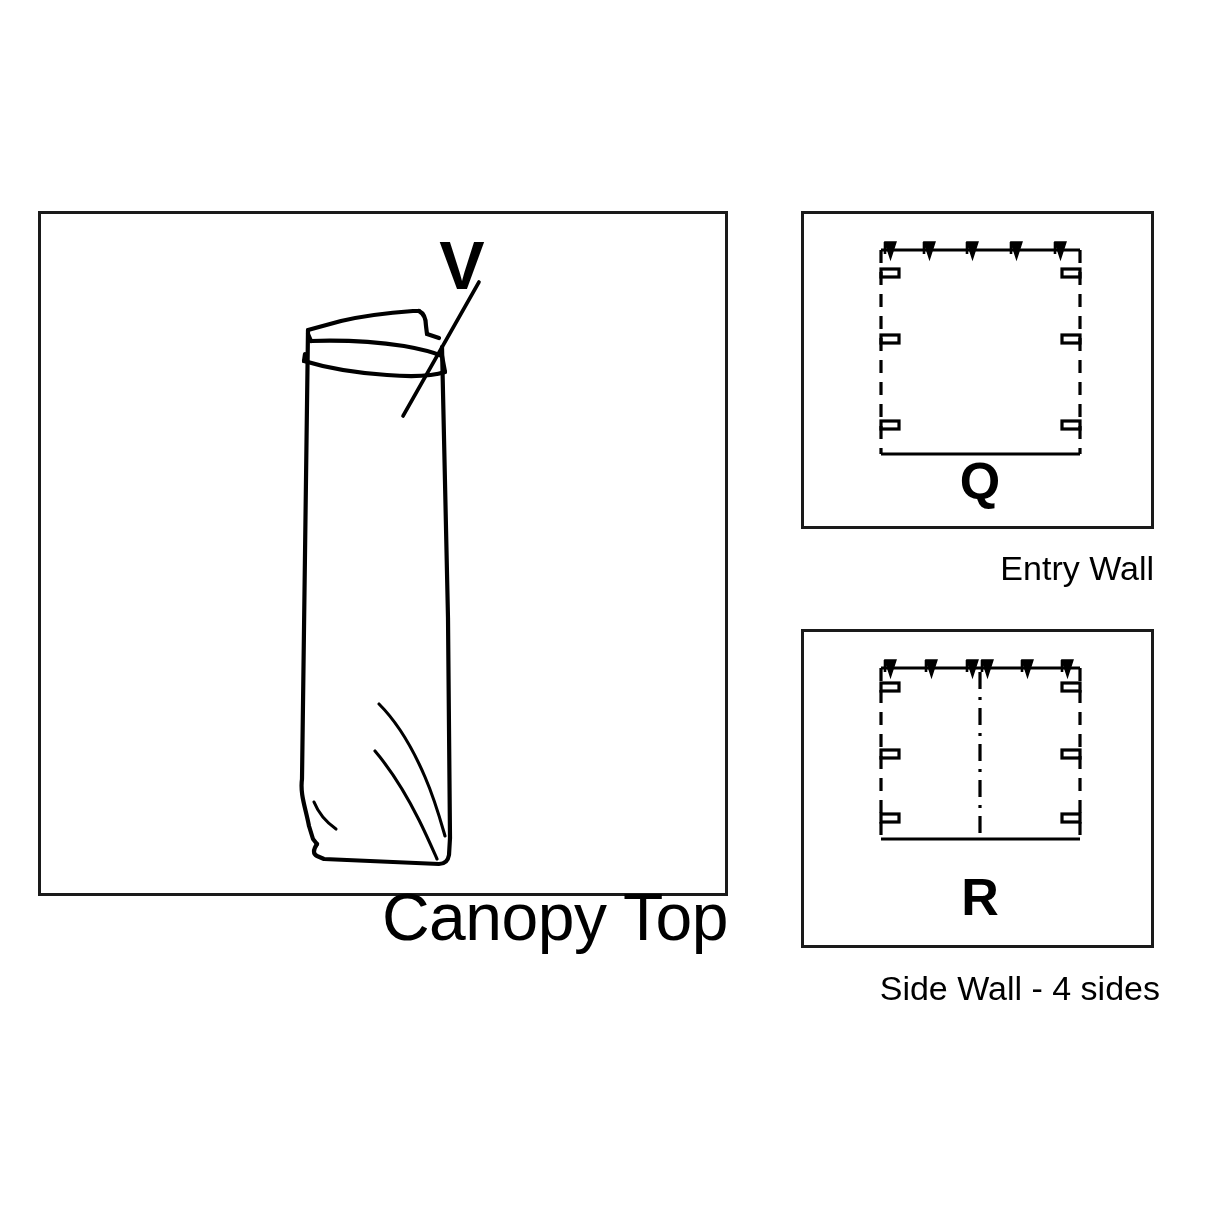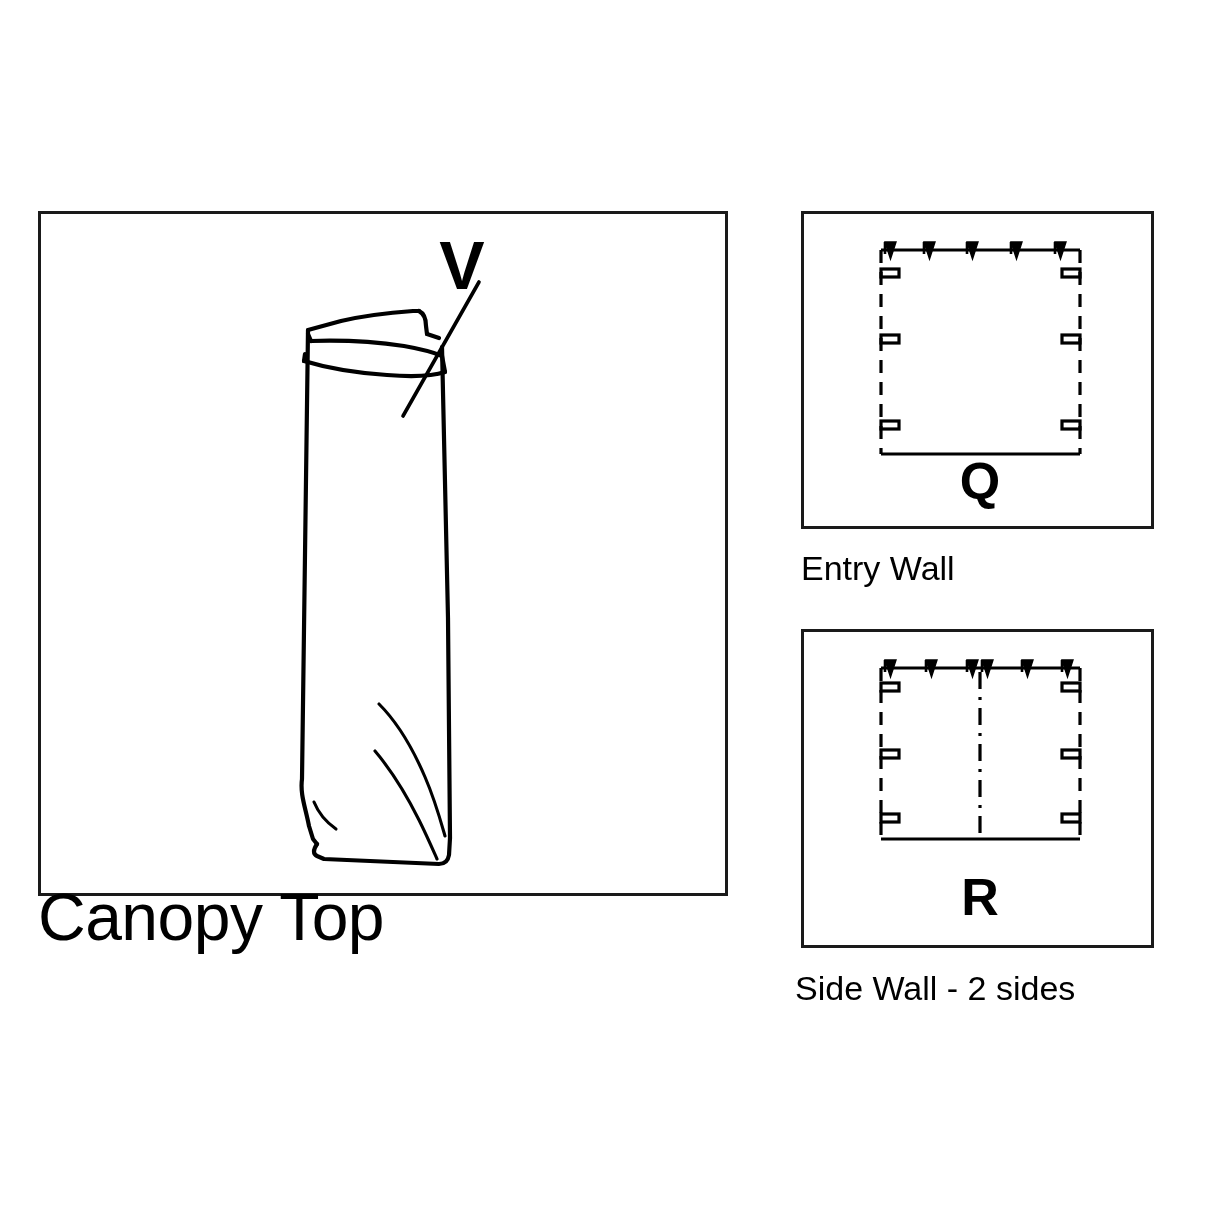--- a/index.html
+++ b/index.html
@@ -37,21 +37,21 @@
     height: 318px;
   }
   #panel-side {
     left: 801px;
     top: 629px;
     width: 353px;
     height: 319px;
   }
   .caption {
     position: absolute;
-    text-align: left;
+    text-align: right;
     color: #000000;
     white-space: nowrap;
     line-height: 1;
   }
   #caption-canopy {
     left: 38px;
     top: 884px;
     width: 690px;
     font-size: 66px;
     letter-spacing: -0.5px;
@@ -267,15 +267,15 @@
       <g fill="none" stroke="#000000" stroke-width="3.2">
         <rect x="258" y="51" width="18" height="8"></rect>
         <rect x="258" y="118" width="18" height="8"></rect>
         <rect x="258" y="182" width="18" height="8"></rect>
       </g>
 
       <text class="letter" x="176" y="283" font-size="52" text-anchor="middle">R</text>
     </svg>
   </div>
 
-  <div class="caption" id="caption-side">Side Wall - 2 sides</div>
+  <div class="caption" id="caption-side">Side Wall - 4 sides</div>
 
 </div>
 
 </body></html>

